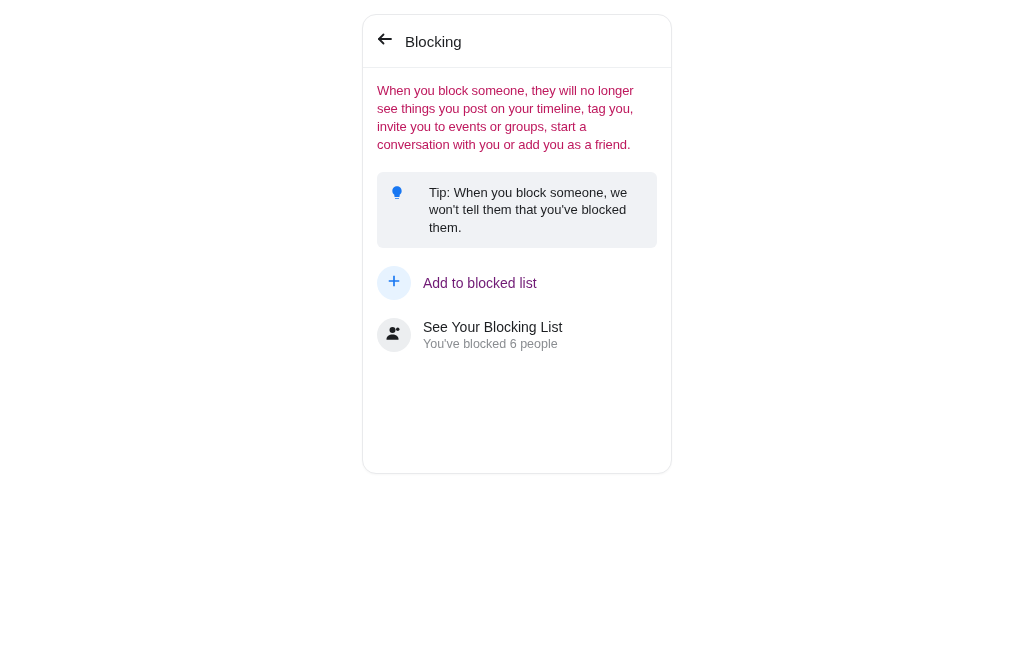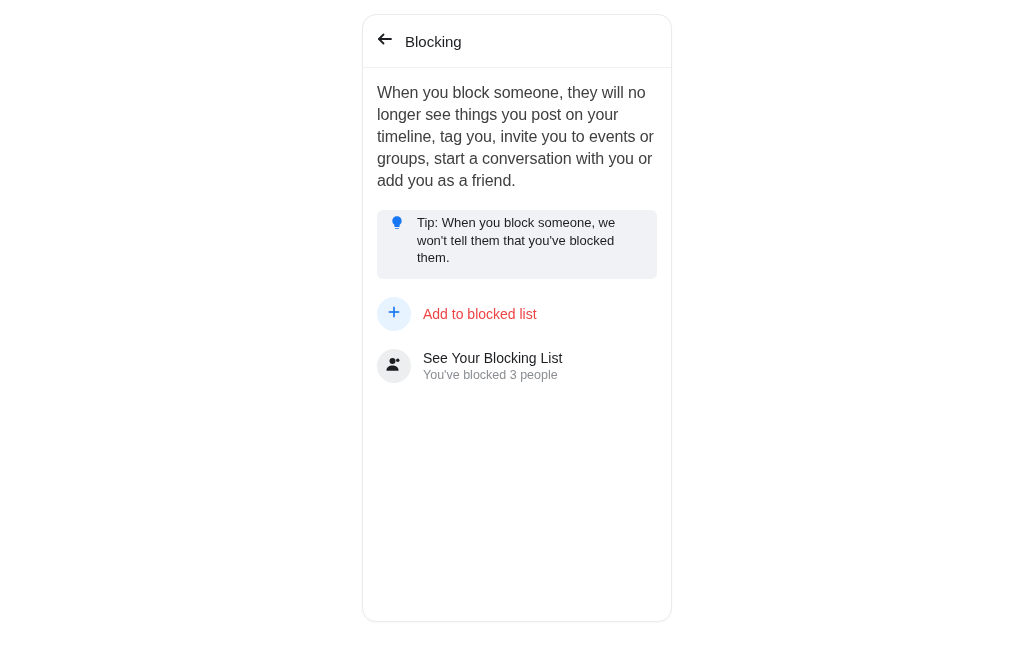--- a/index.html
+++ b/index.html
@@ -12,21 +12,21 @@
       background: #fff;
       width: 1024px;
       height: 672px;
       position: relative;
     }
     .card {
       position: absolute;
       left: 362px;
       top: 14px;
       width: 310px;
-      height: 608px;
+      height: 460px;
       background: #fff;
       border: 1px solid #e9eaec;
       border-radius: 14px;
       box-shadow: 0 1px 2px rgba(0,0,0,0.03);
       display: flex;
       flex-direction: column;
       overflow: hidden;
     }
     .header {
       display: flex;
@@ -50,32 +50,33 @@
     .title {
       font-size: 15px;
       color: #1c1e21;
       font-weight: 400;
     }
     .content {
       padding: 14px 14px 0 14px;
       flex: 1;
     }
     .desc {
-      font-size: 16px;
+      font-size: 13px;
       line-height: 1.38;
-      color: #404040;
+      color: #be185d;
       letter-spacing: -0.1px;
     }
     .tip-box {
       margin-top: 18px;
       background: #f0f2f5;
       border-radius: 6px;
-      padding: 4px 14px 12px 12px;
+      padding: 12px 14px 12px 12px;
       display: flex;
       align-items: flex-start;
+      gap: 12px;
     }
     .tip-icon {
       flex-shrink: 0;
       width: 18px;
       height: 18px;
       margin-right: 10px;
       margin-top: 1px;
     }
     .tip-icon svg {
       width: 16px;
@@ -119,21 +120,21 @@
       width: 18px;
       height: 18px;
       fill: #1c1e21;
     }
     .row-text-primary {
       font-size: 14px;
       color: #1c1e21;
     }
     .row-text-link {
       font-size: 14px;
-      color: #ef4444;
+      color: #701a75;
       font-weight: 400;
     }
     .row-text-secondary {
       font-size: 12.5px;
       color: #8a8d91;
       margin-top: 2px;
     }
     .footer {
       display: flex;
       align-items: center;
@@ -210,18 +211,18 @@
         <span class="people-icon">
           <svg viewBox="0 0 24 24">
             <circle cx="10" cy="8" r="4"></circle>
             <path d="M2 20c0-3.3 3.6-6 8-6s8 2.7 8 6v1H2v-1z"></path>
             <circle cx="17" cy="7" r="2.3"></circle>
           </svg>
         </span>
       </div>
       <div>
         <div class="row-text-primary">See Your Blocking List</div>
-        <div class="row-text-secondary">You've blocked 3 people</div>
+        <div class="row-text-secondary">You've blocked 6 people</div>
       </div>
     </div>
   </div>
 
 </div>
 
 </body></html>

